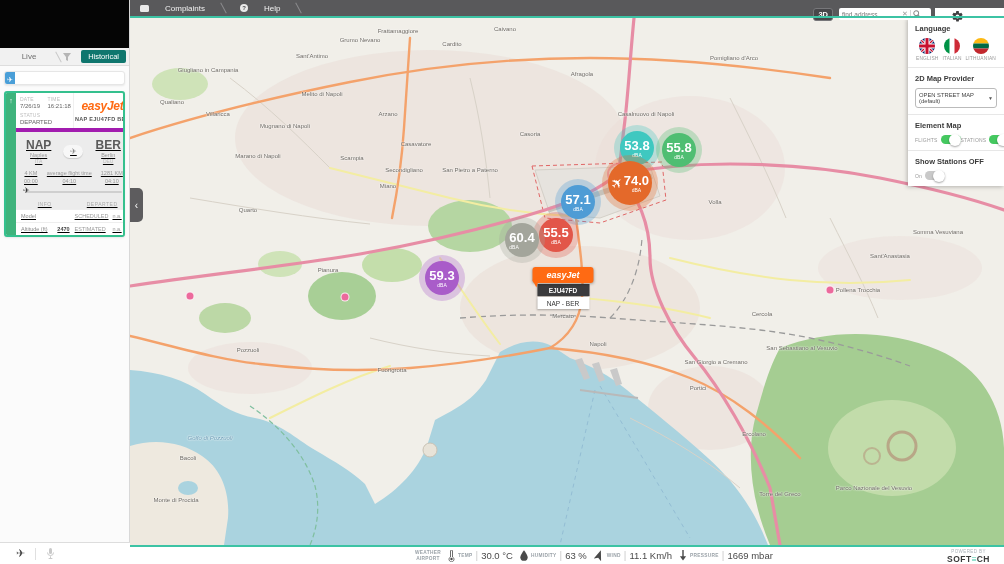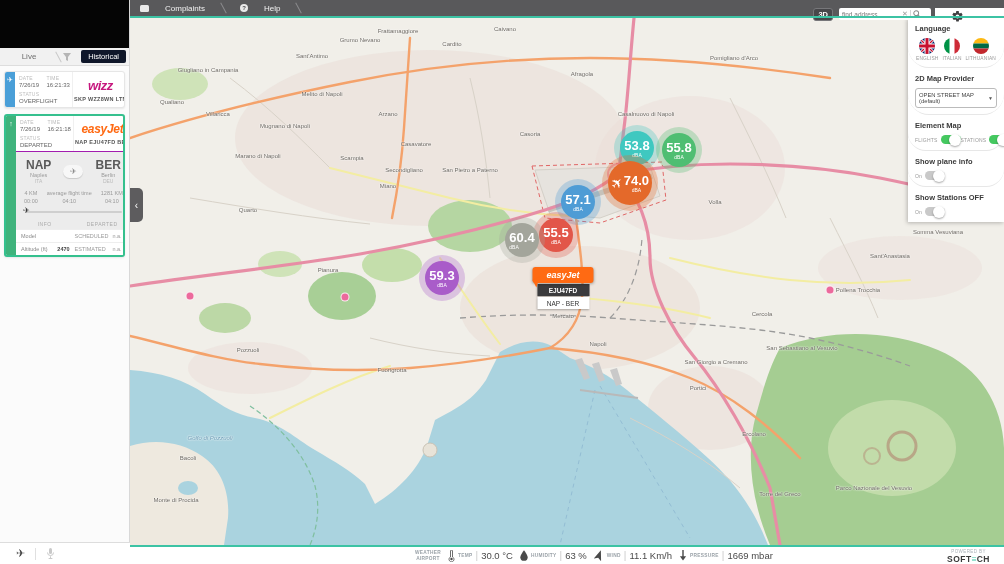--- a/index.html
+++ b/index.html
@@ -24,41 +24,41 @@
   #tb-corner { width:69px; height:16px; background:#fff; display:flex; align-items:center; }
   #tb-corner svg { margin-left:16px; cursor:pointer; }
 
   
   #sidebar { position:absolute; left:0; top:0; width:130px; height:564px; background:#fbfbfb; z-index:25; border-right:1px solid #d8d8d8; }
   #sb-black { height:48px; background:#050505; }
   #sb-tabs { height:18px; display:flex; align-items:center; background:#f1f1f1; border-bottom:1px solid #ddd; padding:0 3px; }
   .tab-live { flex:0 0 52px; text-align:center; font-size:8px; color:#6f6f6f; cursor:pointer; }
   .tab-slash { width:1px; height:12px; background:#c9c9c9; transform:rotate(-28deg); margin:0 3px; }
   .funnel { width:10px; height:10px; display:inline-block; }
-  .tab-historical { margin-left:auto; background:#0f172a; color:#fff; font-size:7.5px; padding:2px 7px; border-radius:2px; cursor:pointer; }
+  .tab-historical { margin-left:auto; background:#0f766e; color:#fff; font-size:7.5px; padding:2px 7px; border-radius:2px; cursor:pointer; }
   #cards { padding:5px 4px; display:flex; flex-direction:column; gap:6px; }
   .fcard { background:#fff; border:1px solid #e6e6e6; border-radius:3px; display:flex; overflow:hidden; box-shadow:0 1px 2px rgba(0,0,0,.08); cursor:pointer; }
   .fcard.selected { border:2px solid #35c08e; }
   .stripe { width:10px; display:flex; justify-content:center; padding-top:4px; color:#fff; font-size:7px; flex-shrink:0; }
   .stripe.blue { background:#4a9fd8; }
   .stripe.green { background:#3fb37c; }
   .card-main { flex:1; display:flex; flex-direction:column; }
   .card-top { display:flex; }
   .card-info { width:58px; padding:3px 2px 3px 4px; border-right:1px solid #f0f0f0; }
   .ci-row { display:flex; gap:4px; }
   .ci-col { width:26px; }
   .ci-label { font-size:5px; color:#bdbdbd; text-transform:uppercase; letter-spacing:.2px; }
   .ci-value { font-size:6px; color:#666; margin-top:1px; }
   .ci-block { margin-top:3px; }
   .card-logo { flex:1; display:flex; flex-direction:column; align-items:center; justify-content:center; gap:3px; padding:3px 1px; }
   .logo-wizz { color:#c6177e; font-size:13px; font-weight:bold; font-style:italic; letter-spacing:-.5px; }
   .logo-easyjet { color:#ff6a13; font-size:12px; font-weight:bold; font-style:italic; letter-spacing:-.3px; }
   .route-text { font-size:5.5px; font-weight:bold; color:#555; letter-spacing:.3px; white-space:nowrap; }
   
-  .detail { background:#ececec; border-top:1px solid #a21caf; }
+  .detail { background:#ececec; border-top:4px solid #a21caf;text-decoration:underline; }
   .leg-row { display:flex; align-items:center; justify-content:space-between; padding:6px 10px 2px; }
   .leg-col { text-align:center; }
   .leg-code { font-size:12px; font-weight:bold; color:#5a5a5a; }
   .leg-city { font-size:5.5px; color:#999; }
   .leg-sub { font-size:5px; color:#bbb; }
   .leg-plane { background:#f7f7f7; border-radius:7px; width:20px; height:13px; display:flex; align-items:center; justify-content:center; font-size:8px; color:#8a8a8a; box-shadow:0 1px 1px rgba(0,0,0,.15); }
   .stats-row { display:flex; justify-content:space-between; padding:4px 8px 0; }
   .st-col { text-align:center; }
   .st-a { font-size:5.5px; color:#9a9a9a; }
   .st-b { font-size:5.5px; color:#9a9a9a; margin-top:2px; }
@@ -91,21 +91,21 @@
   .marker.plane-marker { width:44px; height:44px; flex-direction:row; gap:1px; }
   .marker .plane-glyph { font-size:14px; transform:rotate(-45deg); }
   .popup { position:absolute; left:433px; top:249px; transform:translateX(-50%); z-index:8; text-align:center; }
   .popup-airline { position:relative; background:#ff6a13; color:#fff; font-style:italic; font-weight:bold; font-size:9px; padding:3px 14px; border-radius:3px; box-shadow:0 1px 3px rgba(0,0,0,.3); }
   .popup-airline:after { content:""; position:absolute; left:-6px; bottom:-3px; border:6px solid transparent; border-right-color:#ff6a13; transform:rotate(18deg); }
   .popup-flight { background:#3b3b3d; color:#fff; font-size:6.5px; font-weight:bold; padding:2.5px 6px; width:52px; margin:1px auto 0; box-shadow:0 1px 2px rgba(0,0,0,.3); }
   .popup-route { background:#fff; color:#333; font-size:6.5px; padding:2.5px 6px; width:52px; margin:1px auto 0; box-shadow:0 1px 2px rgba(0,0,0,.3); }
 
   
   #settings { position:absolute; right:0; top:18px; width:96px; background:#fff; z-index:20; box-shadow:-1px 1px 4px rgba(0,0,0,.25); }
-  .sec { padding:6px 7px; border-bottom:1px solid #e7e7e7;border-radius:21px; }
+  .sec { padding:6px 7px; border-bottom:1px solid #e7e7e7; }
   .sec:last-child { border-bottom:none; }
   .sec-title { font-size:7.5px; font-weight:bold; color:#3a3a3a; margin-bottom:5px; }
   .flags { display:flex; justify-content:space-between; padding:0 1px; }
   .flag-item { display:flex; flex-direction:column; align-items:center; gap:2px; cursor:pointer; }
   .flag-item .fl-label { font-size:4.8px; color:#9a9a9a; letter-spacing:.2px; }
   .dropdown { border:1px solid #bbb; border-radius:3px; font-size:5.8px; color:#444; padding:3px 3px; display:flex; align-items:center; justify-content:space-between; cursor:pointer; }
   .dropdown .arr { font-size:5px; color:#555; }
   .toggle-row { display:flex; align-items:center; justify-content:space-between; }
   .toggle-pair { display:flex; align-items:center; gap:3px; }
   .t-label { font-size:5px; color:#9a9a9a; letter-spacing:.2px; }
@@ -354,44 +354,20 @@
           <path d="M1,1 L9,1 L6,5 L6,9 L4,8 L4,5 Z" fill="#b5b5b5"></path>
         </svg>
       <div class="tab-historical">Historical</div>
     </div>
     <div id="cards">
 
       <div class="fcard">
         <div class="stripe blue">
             <span>✈</span>
           </div>
-        <div class="card-main">
-          <div class="card-top">
-            <div class="card-info">
-              <div class="ci-row">
-                <div class="ci-col">
-                    <div class="ci-label">DATE</div>
-                    <div class="ci-value">7/26/19</div>
-                  </div>
-                <div class="ci-col">
-                    <div class="ci-label">TIME</div>
-                    <div class="ci-value">16:21:33</div>
-                  </div>
-              </div>
-              <div class="ci-block">
-                  <div class="ci-label">STATUS</div>
-                  <div class="ci-value">OVERFLIGHT</div>
-                </div>
-            </div>
-            <div class="card-logo">
-              <div class="logo-wizz">wizz</div>
-              <div class="route-text">SKP WZZ8WN LTN</div>
-            </div>
-          </div>
-        </div>
       </div>
 
       <div class="fcard selected">
         <div class="stripe green">
             <span>↑</span>
           </div>
         <div class="card-main">
           <div class="card-top">
             <div class="card-info">
               <div class="ci-row">
@@ -552,29 +528,20 @@
         </div>
         <div class="toggle-pair">
           <span class="t-label">STATIONS</span>
           <span class="switch on">
               <span class="knob"></span>
             </span>
         </div>
       </div>
     </div>
     <div class="sec">
-      <div class="sec-title">Show plane info</div>
-      <div class="toggle-pair">
-        <span class="t-label">On</span>
-        <span class="switch off">
-            <span class="knob"></span>
-          </span>
-      </div>
-    </div>
-    <div class="sec">
       <div class="sec-title">Show Stations OFF</div>
       <div class="toggle-pair">
         <span class="t-label">On</span>
         <span class="switch off">
             <span class="knob"></span>
           </span>
       </div>
     </div>
   </div>
 

